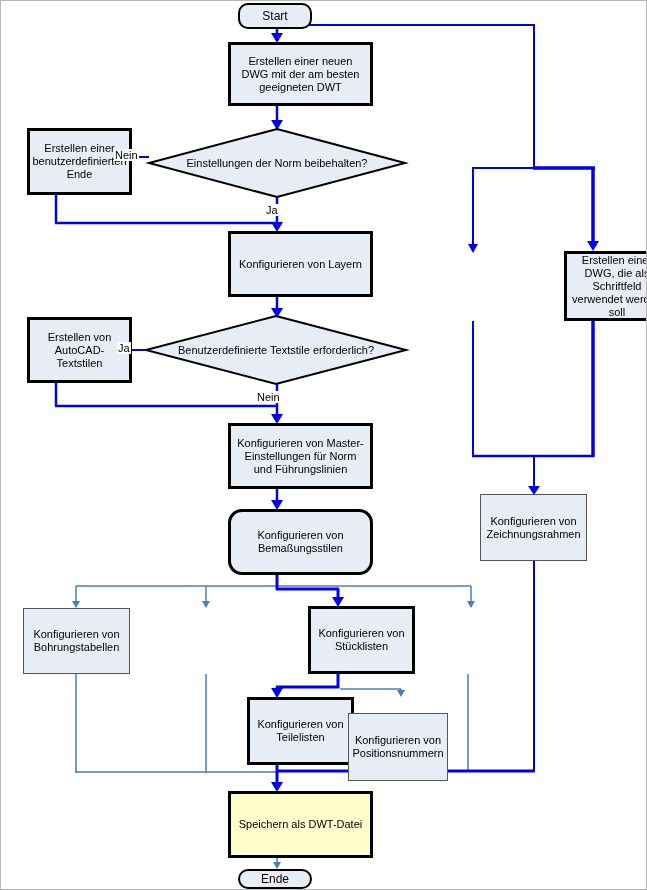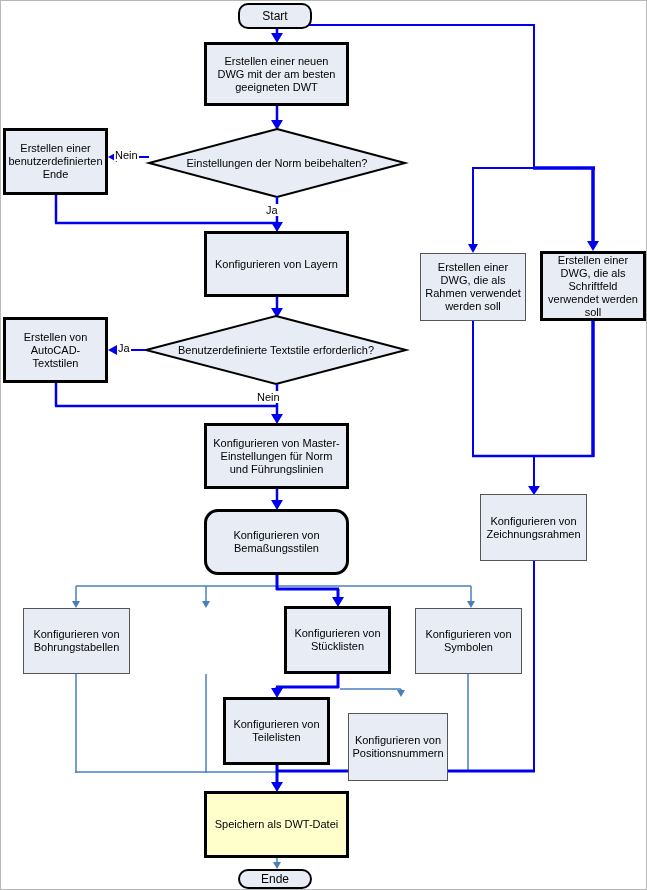--- a/index.html
+++ b/index.html
@@ -22,21 +22,21 @@
   .w15{stroke-width:1.5}.w2{stroke-width:2}.w25{stroke-width:2.5}.w3{stroke-width:3}.w35{stroke-width:3.5}
   .f-main{fill:var(--main-line);stroke:none;}
   .f-sec{fill:var(--secondary-line);stroke:none;}
   .poly{fill:var(--node-fill);stroke:var(--node-border);stroke-width:2;}
   .node{
     position:absolute;z-index:2;box-sizing:border-box;
     display:flex;align-items:center;justify-content:center;text-align:center;
     background:var(--node-fill);color:#000;
     font-size:11px;line-height:13px;padding:2px 3px;
   }
-  .thick{border:3px solid var(--node-border);}
+  .thick{border:3px solid var(--node-border);margin-left:24px;}
   .thin{border:1px solid var(--thin-border);}
   .pill{border:2px solid var(--node-border);border-radius:10px;font-size:12px;padding:0 4px;}
   .yellow{background:var(--highlight-fill);}
   .dlabel{
     position:absolute;z-index:2;display:flex;align-items:center;justify-content:center;
     text-align:center;font-size:11px;line-height:13px;color:#000;background:transparent;
   }
   .elabel{
     position:absolute;z-index:3;font-size:11px;line-height:12px;color:#000;
     background:#ffffff;padding:0 1px;
@@ -178,26 +178,24 @@
   <div class="dlabel" style="left:165px;top:335px;width:220px;height:28px;">Benutzerdefinierte Textstile erforderlich?</div>
 
   <div class="node thick" style="left:2px;top:316px;width:105px;height:66px;">Erstellen von AutoCAD-Textstilen</div>
 
   <div class="node thick" style="left:203px;top:422px;width:145px;height:66px;">Konfigurieren von Master-Einstellungen für Norm und Führungslinien</div>
 
   <div class="node thick" style="left:203px;top:508px;width:145px;height:66px;border-radius:14px;">Konfigurieren von Bemaßungsstilen</div>
 
   <div class="node thin" style="left:22px;top:607px;width:107px;height:66px;">Konfigurieren von Bohrungstabellen</div>
   <div class="node thick" style="left:283px;top:605px;width:107px;height:68px;">Konfigurieren von Stücklisten</div>
-  <div class="node thin" style="left:414px;top:607px;width:107px;height:66px;">Konfigurieren von Symbolen</div>
 
   <div class="node thick" style="left:222px;top:696px;width:107px;height:68px;">Konfigurieren von Teilelisten</div>
   <div class="node thin" style="left:347px;top:696px;width:100px;height:68px;margin-top:16px;">Konfigurieren von Positionsnummern</div>
 
-  <div class="node thin" style="left:419px;top:252px;width:106px;height:68px;">Erstellen einer DWG, die als Rahmen verwendet werden soll</div>
   <div class="node thick" style="left:539px;top:250px;width:106px;height:70px;">Erstellen einer DWG, die als Schriftfeld verwendet werden soll</div>
   <div class="node thin" style="left:479px;top:493px;width:107px;height:67px;">Konfigurieren von Zeichnungsrahmen</div>
 
   <div class="node thick yellow" style="left:203px;top:790px;width:145px;height:67px;">Speichern als DWT-Datei</div>
 
   <div class="elabel" style="left:113px;top:148px;">Nein</div>
   <div class="elabel" style="left:264px;top:203px;">Ja</div>
   <div class="elabel" style="left:116px;top:341px;">Ja</div>
   <div class="elabel" style="left:255px;top:390px;">Nein</div>
 

